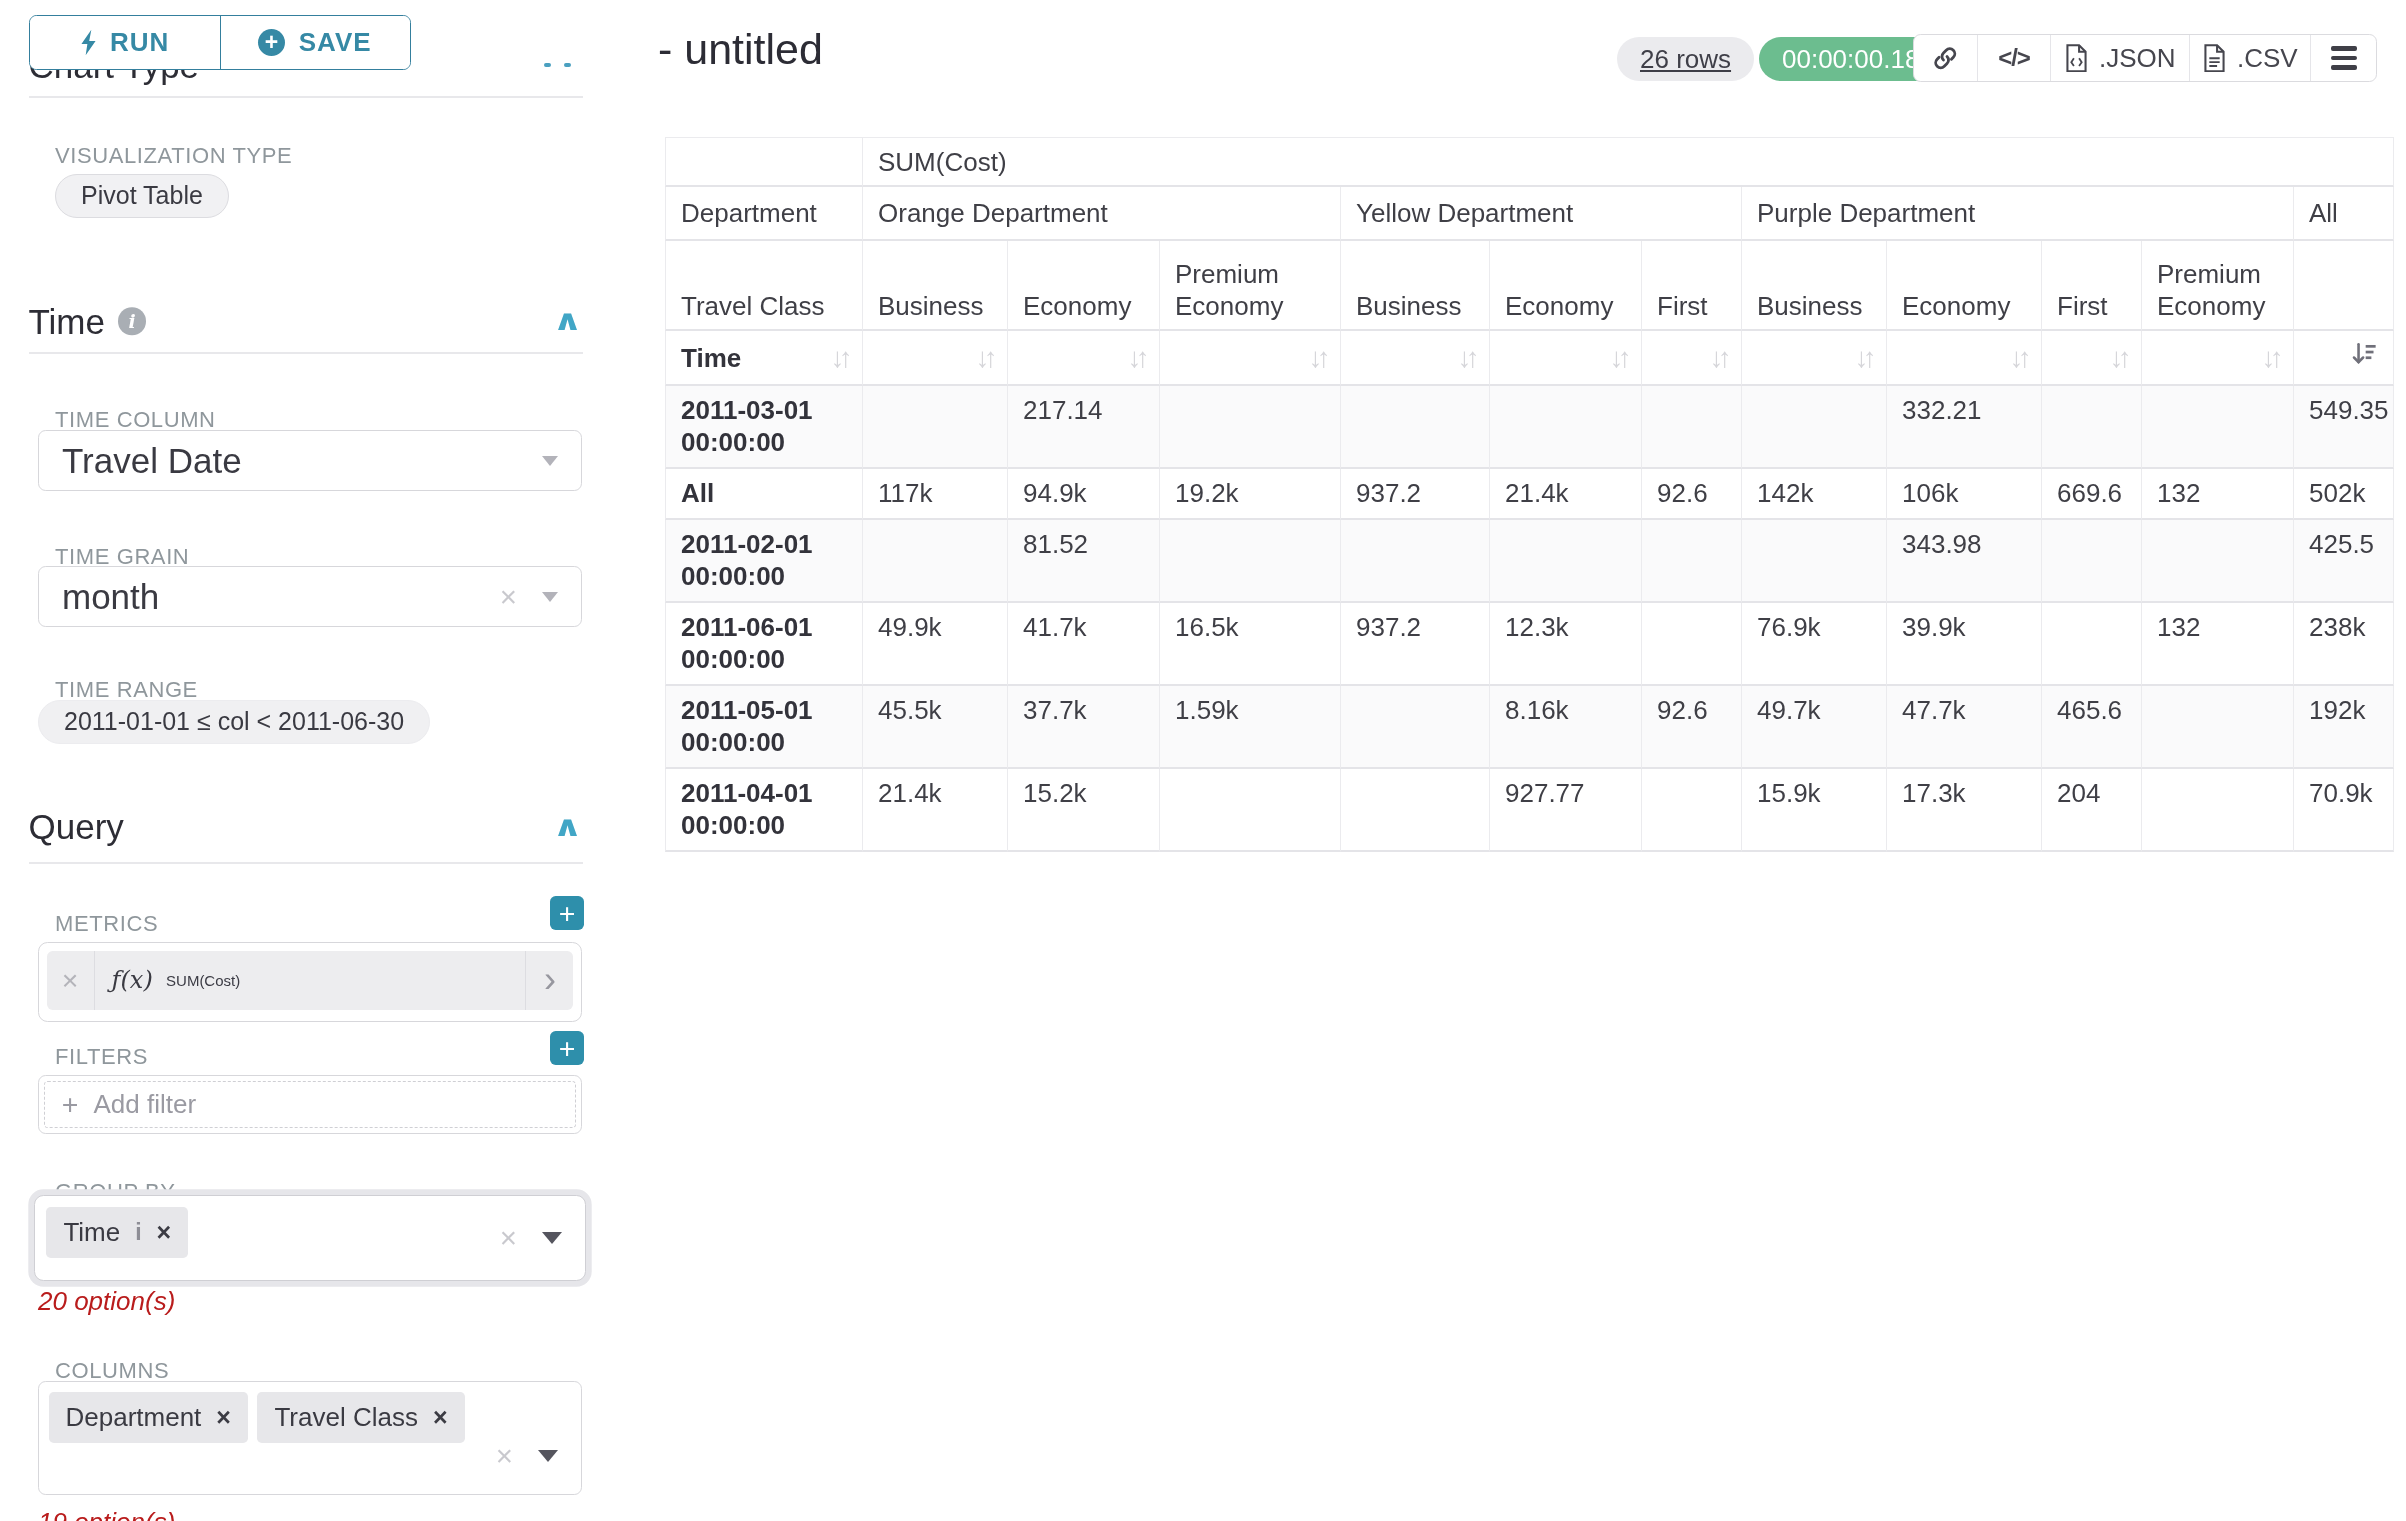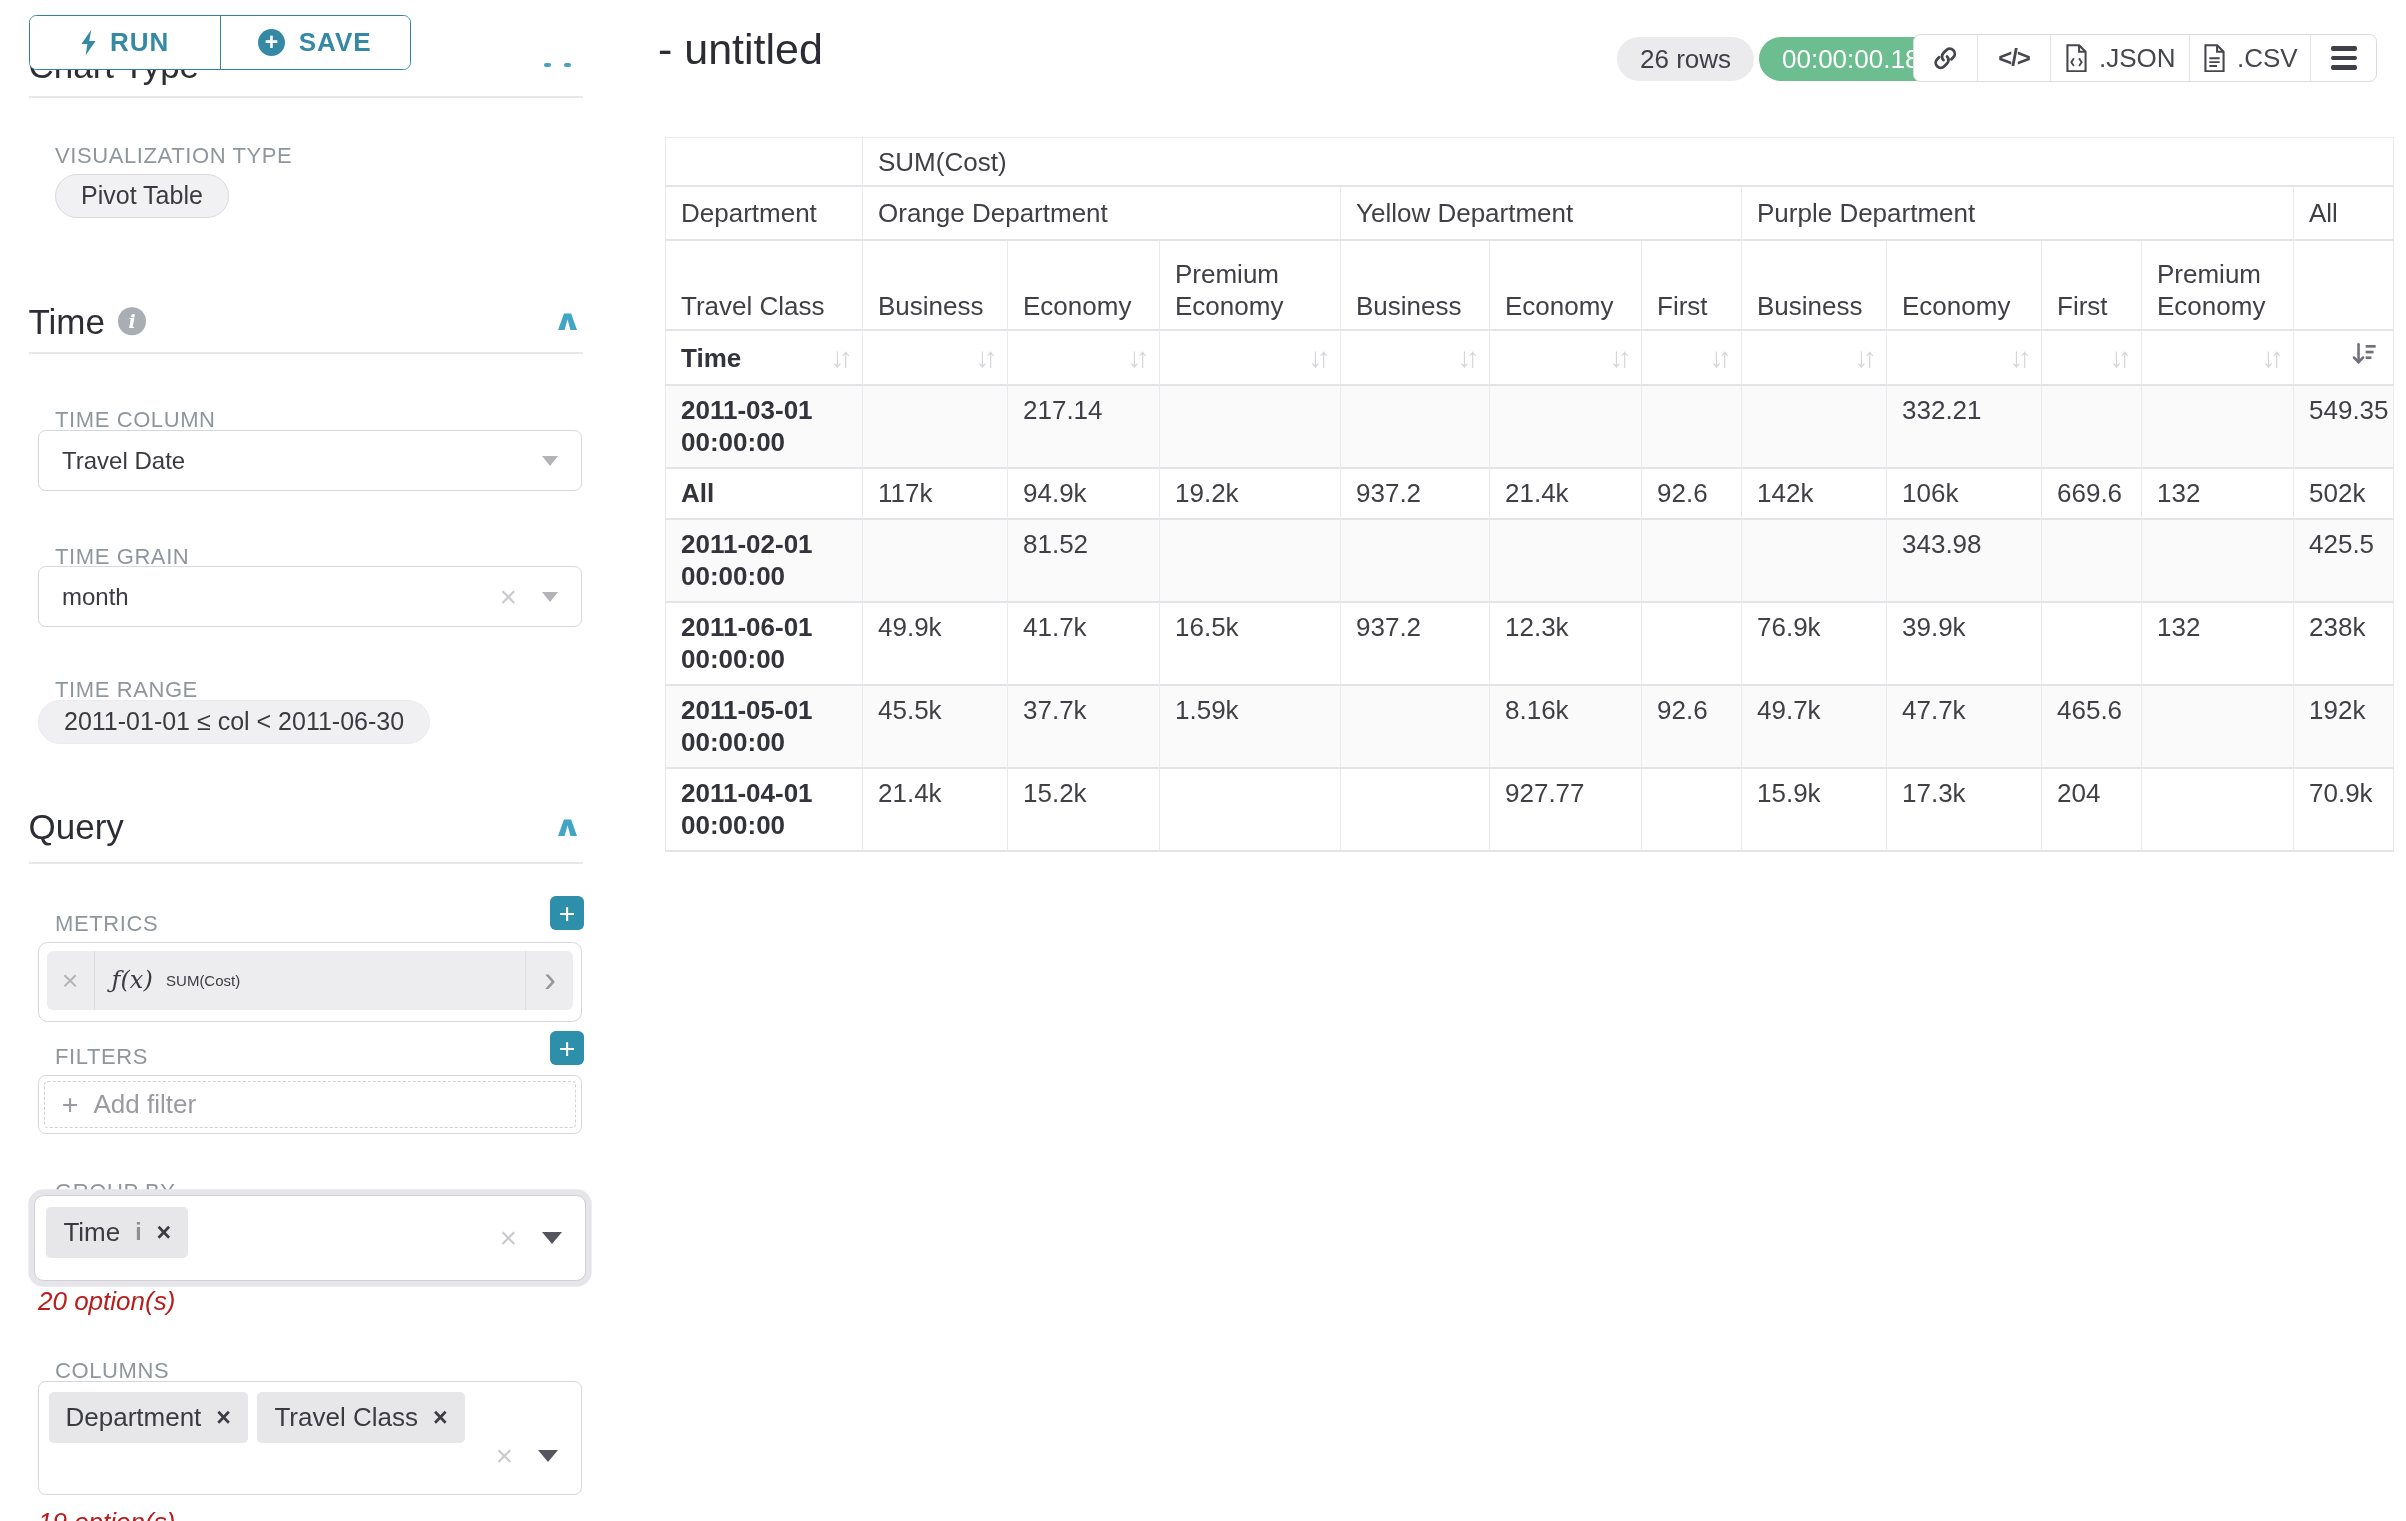--- a/index.html
+++ b/index.html
@@ -30,21 +30,21 @@
     border:1.9px solid #dcdce0; font-size:25px; color:#3a3a42; padding:0 25px; white-space:nowrap; }
 
   .info-badge { display:inline-flex; width:27.6px; height:27.6px; border-radius:50%; background:#a9aeb4;
     color:#fff; font-size:19px; font-weight:700; align-items:center; justify-content:center;
     vertical-align:middle; transform:translateY(-3.8px); margin-left:13.3px;
     font-family:"DejaVu Serif",serif; font-style:italic; }
   .chev-up { position:absolute; left:556px; font-size:28.5px; color:#41a6c6; font-weight:700; transform:scaleX(1.3); }
 
   .select-box { position:absolute; left:38px; width:544px; height:61px; background:#fff;
     border:1.9px solid #d7d7db; border-radius:7.6px; display:flex; align-items:center; padding:0 23px; }
-  .select-box .val { font-size:24px; color:#3a3a42; flex:1; }
+  .select-box .val { font-size:35px; color:#3a3a42; flex:1; }
   .caret-down { width:0; height:0; border-left:8.6px solid transparent; border-right:8.6px solid transparent;
     border-top:10.5px solid #b3b3ba; }
   .clear-x { font-size:29.5px; color:#c9c9ce; margin-right:25px; line-height:1; }
 
   .plus-btn { position:absolute; left:550px; width:34px; height:34px; background:#2e8fab; color:#fff;
     border-radius:5.7px; display:flex; align-items:center; justify-content:center; font-size:28.5px;
     font-weight:500; line-height:1; cursor:pointer; }
 
   .metric-box { position:absolute; left:38px; top:942px; width:544px; height:80px; background:#fff;
     border:1.9px solid #d7d7db; border-radius:9.5px; padding:7.6px; }
@@ -74,21 +74,21 @@
   .options-hint { position:absolute; left:38px; font-size:26px; color:#b91c1c;font-style:italic; }
 
   .col-box { position:absolute; left:38px; top:1381px; width:544px; height:114px; background:#fff;
     border:1.9px solid #d7d7db; border-radius:7.6px; padding:9.5px; }
   .col-box .chips-row { display:flex; gap:9.5px; }
 
   
   .main-panel { position:absolute; left:615px; top:0; width:1791px; height:1522px; background:#fff; }
   .page-title { position:absolute; left:43px; top:25px; font-size:43px; font-weight:500; color:#2c2c35; }
   .rows-pill { position:absolute; left:1002px; top:37px; height:44px; border-radius:22px; background:#ebebee;
-    color:#3f3f48; font-size:26px; display:flex; align-items:center; padding:0 23px; }
+    color:#3f3f48; font-size:26px; display:flex; align-items:center; padding:0 23px;text-decoration:underline; }
   .timer-pill { position:absolute; left:1144px; top:37px; height:44px; border-radius:22px; background:#6cbd8f;
     color:#fff; font-size:26px; display:flex; align-items:center; padding:0 23px; }
   .export-group { position:absolute; left:1298px; top:34px; height:48px; display:flex; background:#fff;
     border:1.9px solid #dbdbdf; border-radius:7.6px; overflow:hidden; }
   .export-group .exp-btn { display:flex; align-items:center; justify-content:center; gap:9.5px;
     color:#46464e; font-size:26px; cursor:pointer; }
   .export-group .exp-btn + .exp-btn { border-left:1.9px solid #e5e5e9; }
   .code-glyph { font-size:24px; font-weight:700; color:#46464e; letter-spacing:-1px; }
   .burger { display:flex; flex-direction:column; gap:4.8px; }
   .burger i { width:26px; height:4.8px; background:#3f3f47; border-radius:1.9px; }

